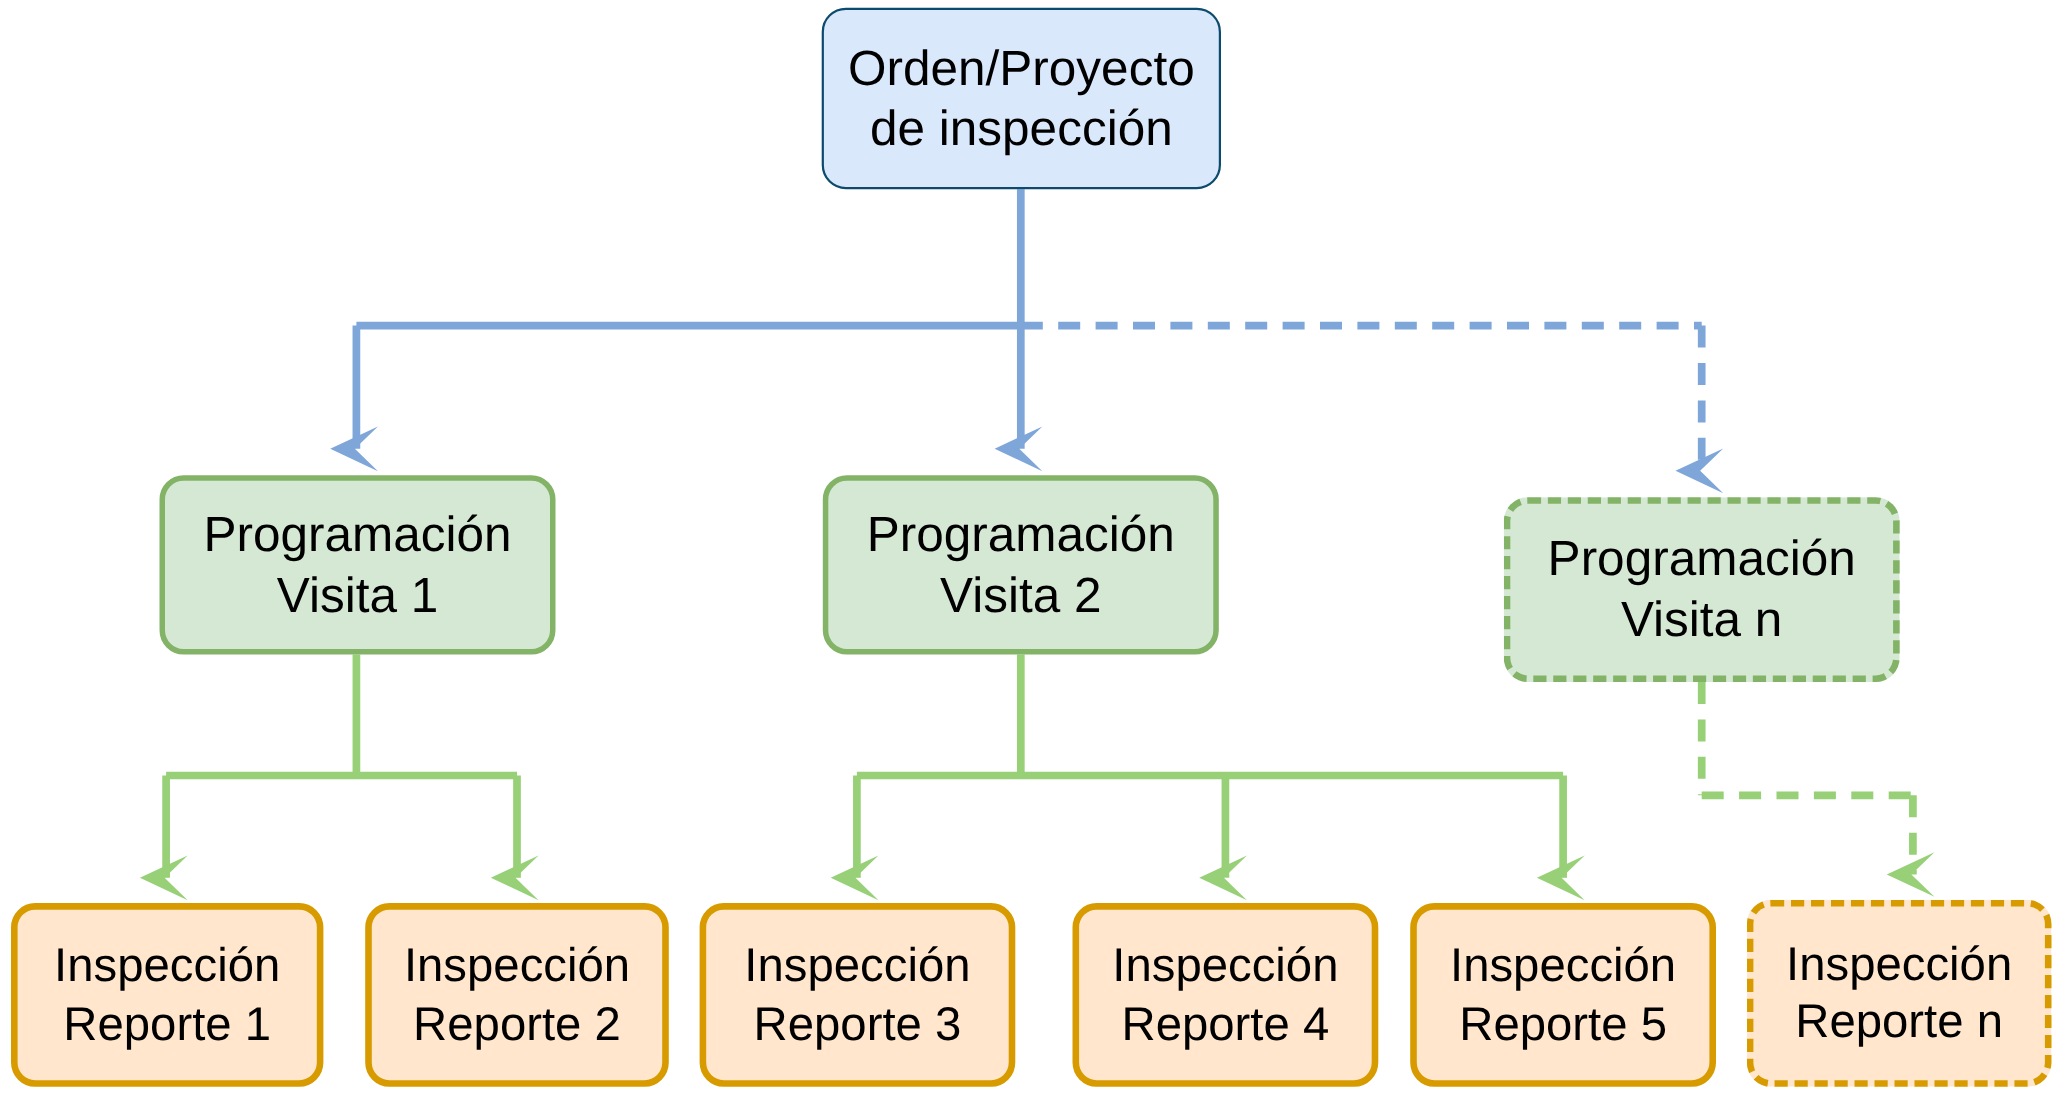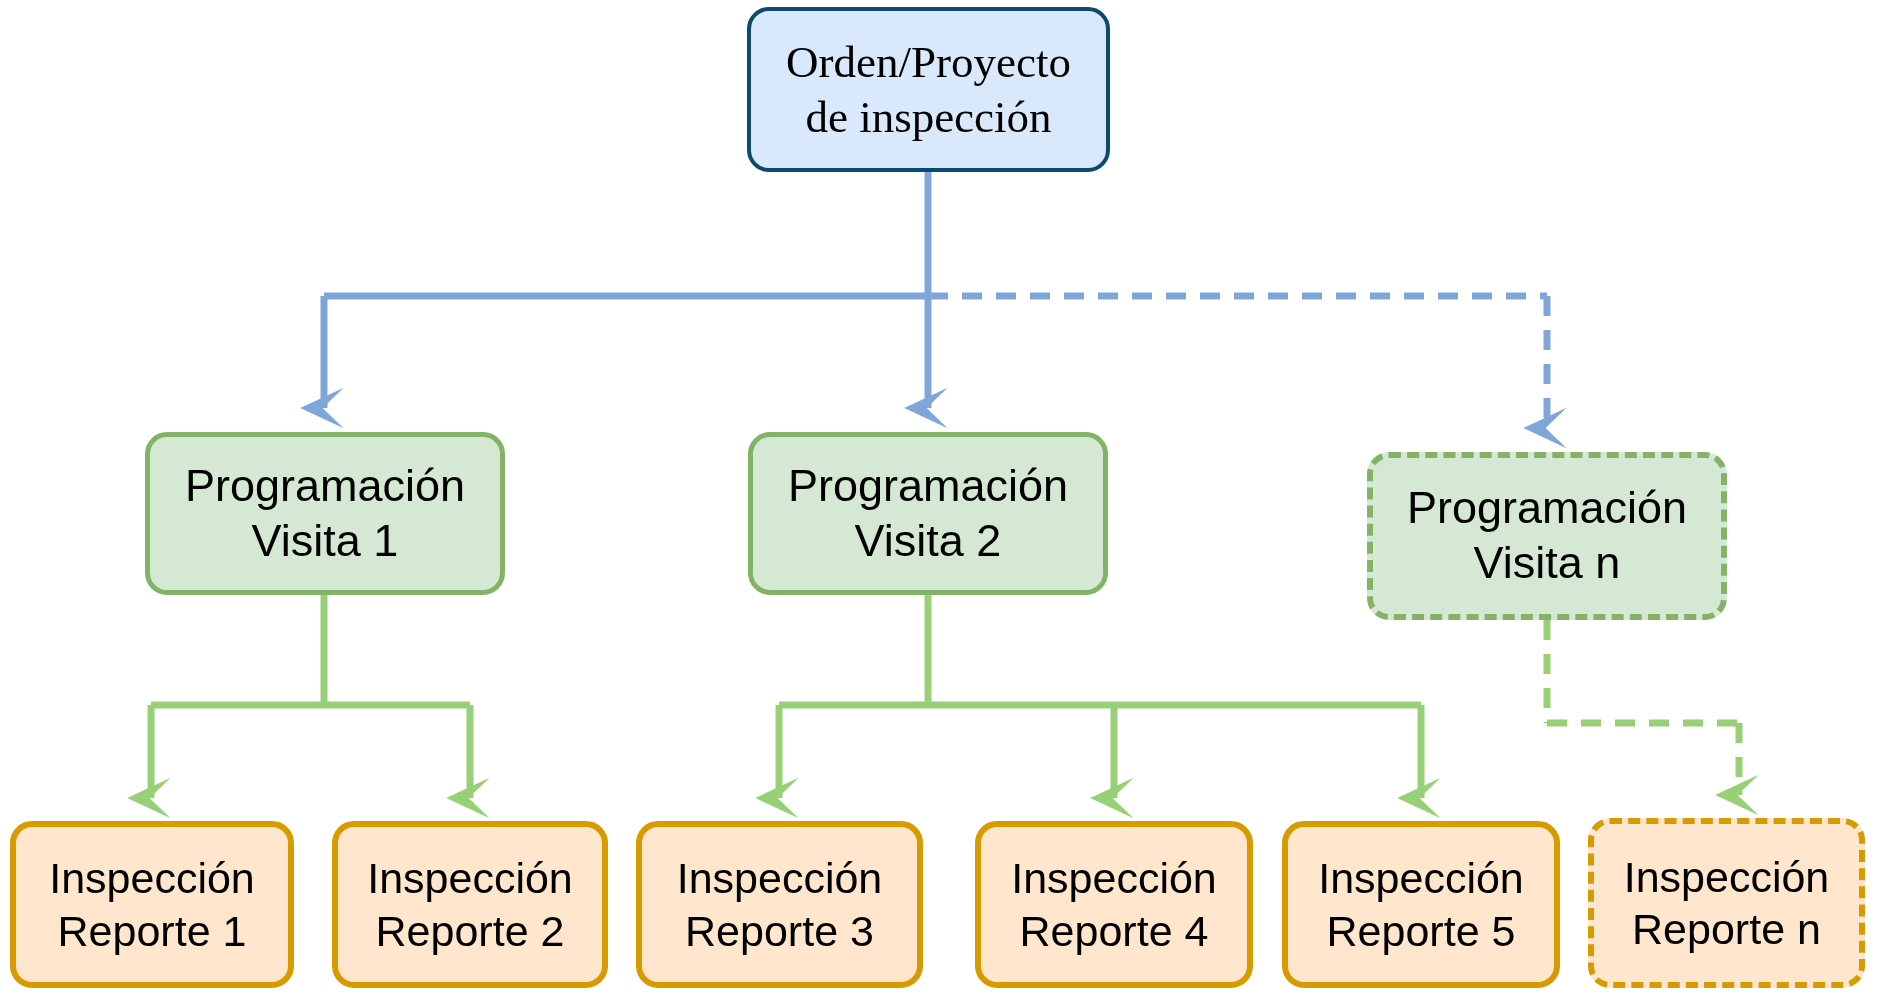--- a/index.html
+++ b/index.html
@@ -33,23 +33,22 @@
     justify-content: center;
     text-align: center;
     border-radius: 22px;
     color: #000000;
     line-height: 1.22;
     white-space: pre-line;
     z-index: 2;
   }
   .node-root {
     background: #DAE8FC;
-    border: 4px solid #0c4a6e;
+    border: 2px solid #0c4a6e;
     font-size: 45px;
-    font-family: Liberation Serif, serif;
   }
   .node-green {
     background: #D5E8D4;
     border: 5px solid #82B366;
     font-size: 45px;
   }
   .node-green-dashed {
     background: #D5E8D4;
     border: 6px dashed #82B366;
     font-size: 45px;

